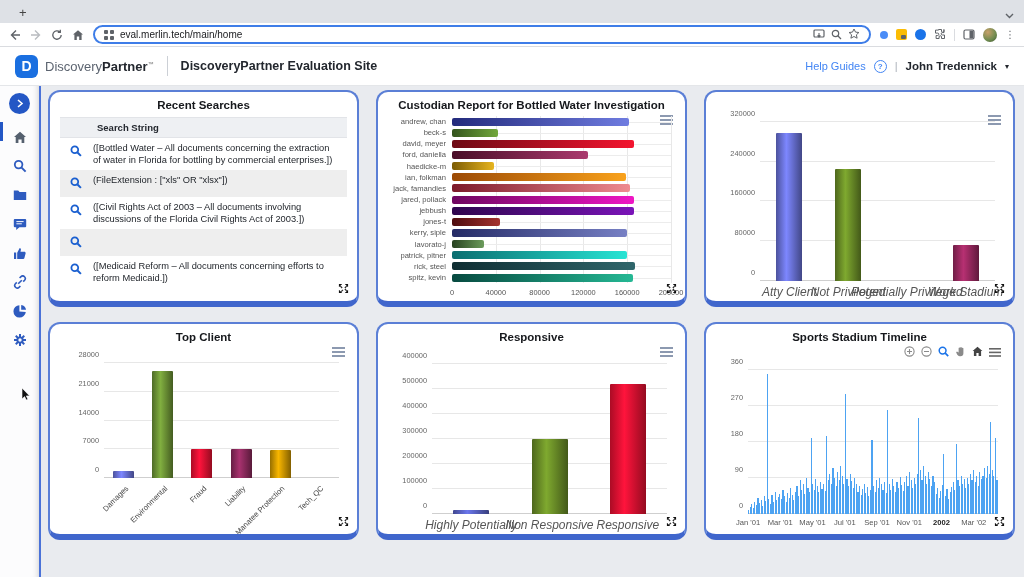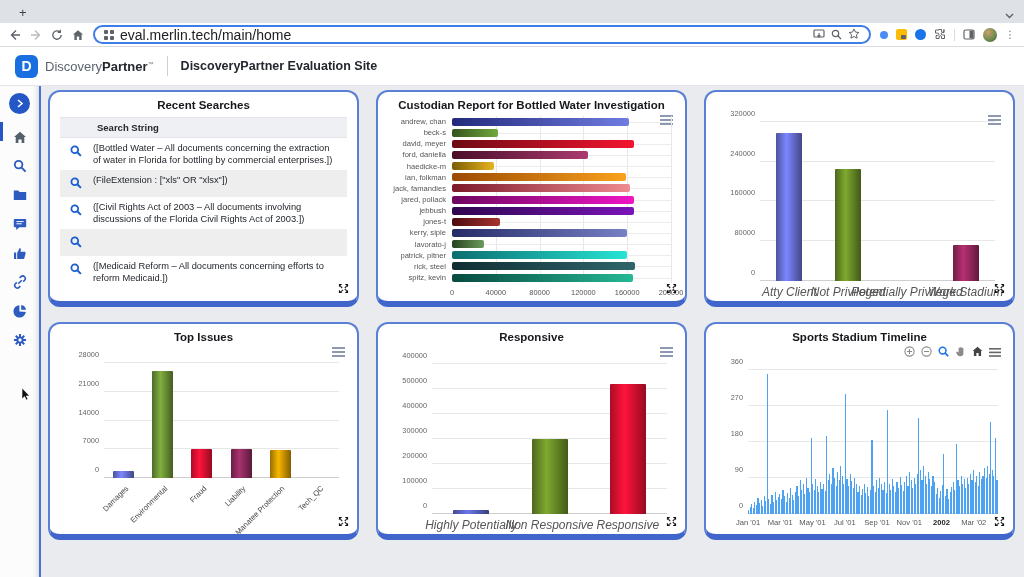--- a/index.html
+++ b/index.html
@@ -12,21 +12,21 @@
   .tab { width:168px; height:20px; background:#fff; border-radius:9px 9px 0 0; display:flex; align-items:center; gap:6px; padding:0 7px; }
   .favicon { width:11px; height:11px; border-radius:3px; border:1.5px solid #1a73e8; color:#1a73e8; font-size:7px; font-weight:bold; display:flex; align-items:center; justify-content:center; }
   .tab-title { font-size:9px; color:#3c4043; white-space:nowrap; overflow:hidden; flex:1; }
   .tab-close { color:#5f6368; font-size:10px; }
   .newtab { color:#444; font-size:13px; margin:0 0 3px 9px; }
   .winchev { position:absolute; right:10px; top:5px; color:#5f6368; }
 
   .toolbar { height:24px; background:#fff; display:flex; align-items:center; padding:0 9px; gap:9px; border-bottom:1px solid #dadce0; }
   .navic { display:flex; align-items:center; }
   .urlbar { flex:1; height:19px; border:2px solid #3e7de8; border-radius:11px; display:flex; align-items:center; gap:6px; padding:0 9px; }
-  .url { font-size:14px; color:#202124; flex:1; }
+  .url { font-size:10px; color:#202124; flex:1; }
   .ext-row { display:flex; align-items:center; gap:8px; }
   .dot-blue { width:8px; height:8px; border-radius:50%; background:#4a8cf7; }
   .ext-orange { width:11px; height:11px; border-radius:2px; background:#fbbc04; position:relative; }
   .ext-orange::after { content:''; position:absolute; right:1px; bottom:1px; width:5px; height:4px; background:#5f6368; border-radius:1px; }
   .circ-blue { width:11px; height:11px; border-radius:50%; background:#1a73e8; }
   .vsep { width:1px; height:12px; background:#dadce0; }
   .avatar { width:14px; height:14px; border-radius:50%; background:radial-gradient(circle at 35% 30%, #c8a06a, #6d8a4e 60%, #3e512e); }
   .kebab { color:#5f6368; font-size:10px; letter-spacing:0; }
 
   
@@ -171,20 +171,27 @@
       <span class="avatar"></span>
       <span class="kebab">⋮</span>
     </div>
   </div>
 
   <div class="appheader">
     <span class="logo-badge">D</span>
     <span class="logo-text"><span>Discovery</span><b>Partner</b><span class="logo-tm">™</span></span>
     <span class="hsep"></span>
     <span class="site-title">DiscoveryPartner Evaluation Site</span>
+    <div class="hdr-right">
+      <span class="help-link">Help Guides</span>
+      <span class="help-badge">?</span>
+      <span class="hdr-bar">|</span>
+      <span class="user-name">John Tredennick</span>
+      <span class="user-caret">▾</span>
+    </div>
   </div>
 
   <div class="bodyrow">
 
     <div class="sidebar">
       <span class="active-bar"></span>
       <span class="expand-btn">
         <svg width="8" height="9" viewBox="0 0 8 9">
             <path d="M2 1l4 3.5L2 8" fill="none" stroke="#fff" stroke-width="1.6"></path>
           </svg>
@@ -429,21 +436,21 @@
           </div>
         <span class="expand-ic"><svg width="11" height="11" viewBox="0 0 12 12">
               <g fill="#111">
                 <path d="M1 1h3.6L1 4.6zM11 1v3.6L7.4 1zM1 11V7.4L4.6 11zM11 11H7.4L11 7.4z"></path>
                 <path d="M3 3l2 2-.9.9-2-2zM9 3L7 5l.9.9 2-2zM3 9l2-2 .9.9-2 2zM9 9L7 7l.9-.9 2 2z" opacity=".9"></path>
               </g>
             </svg></span>
       </div>
 
       <div class="panel">
-        <div class="panel-title">Top Issues</div>
+        <div class="panel-title">Top Client</div>
         <span class="menu-ic">
             <i></i>
             <i></i>
             <i></i>
           </span>
         <div class="chart-area">
             <div class="vb-plot" style="left:44px;right:8px;top:10px;bottom:52px">
               <div class="hgrid base" style="bottom:0%"></div>
               <div class="y-tick" style="bottom:0%">0</div>
               <div class="hgrid" style="bottom:23.56902356902357%"></div>

